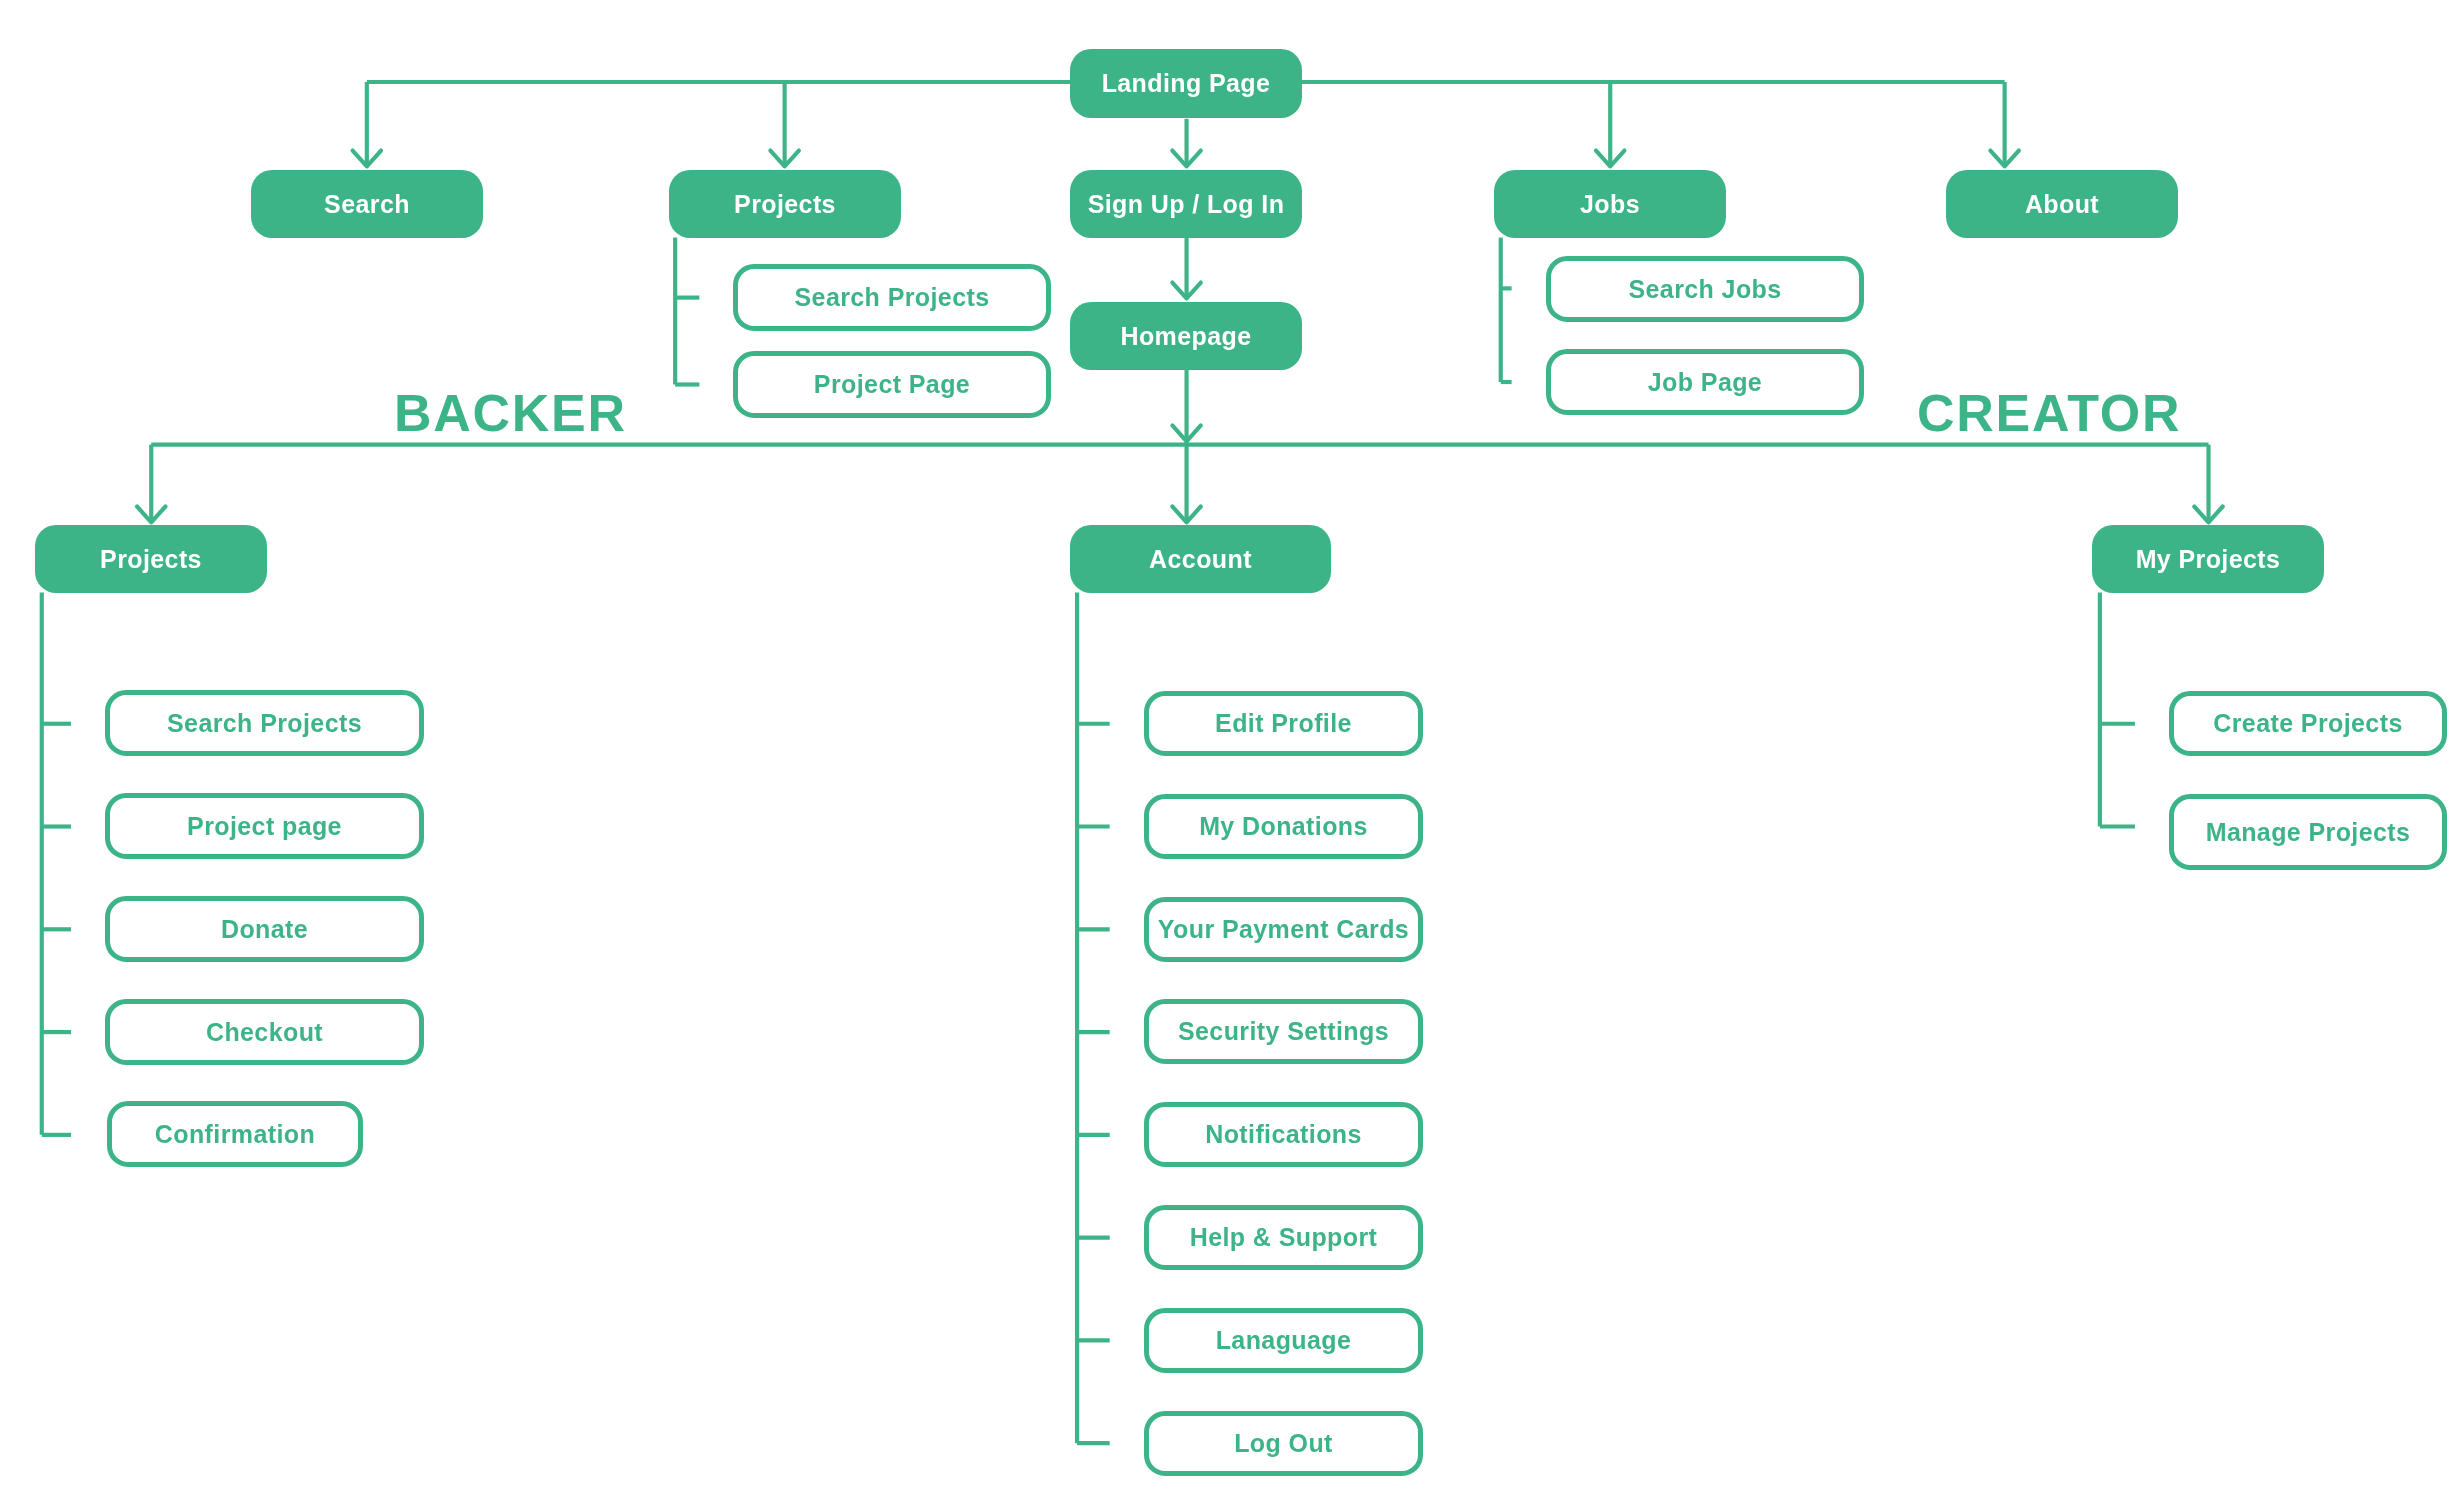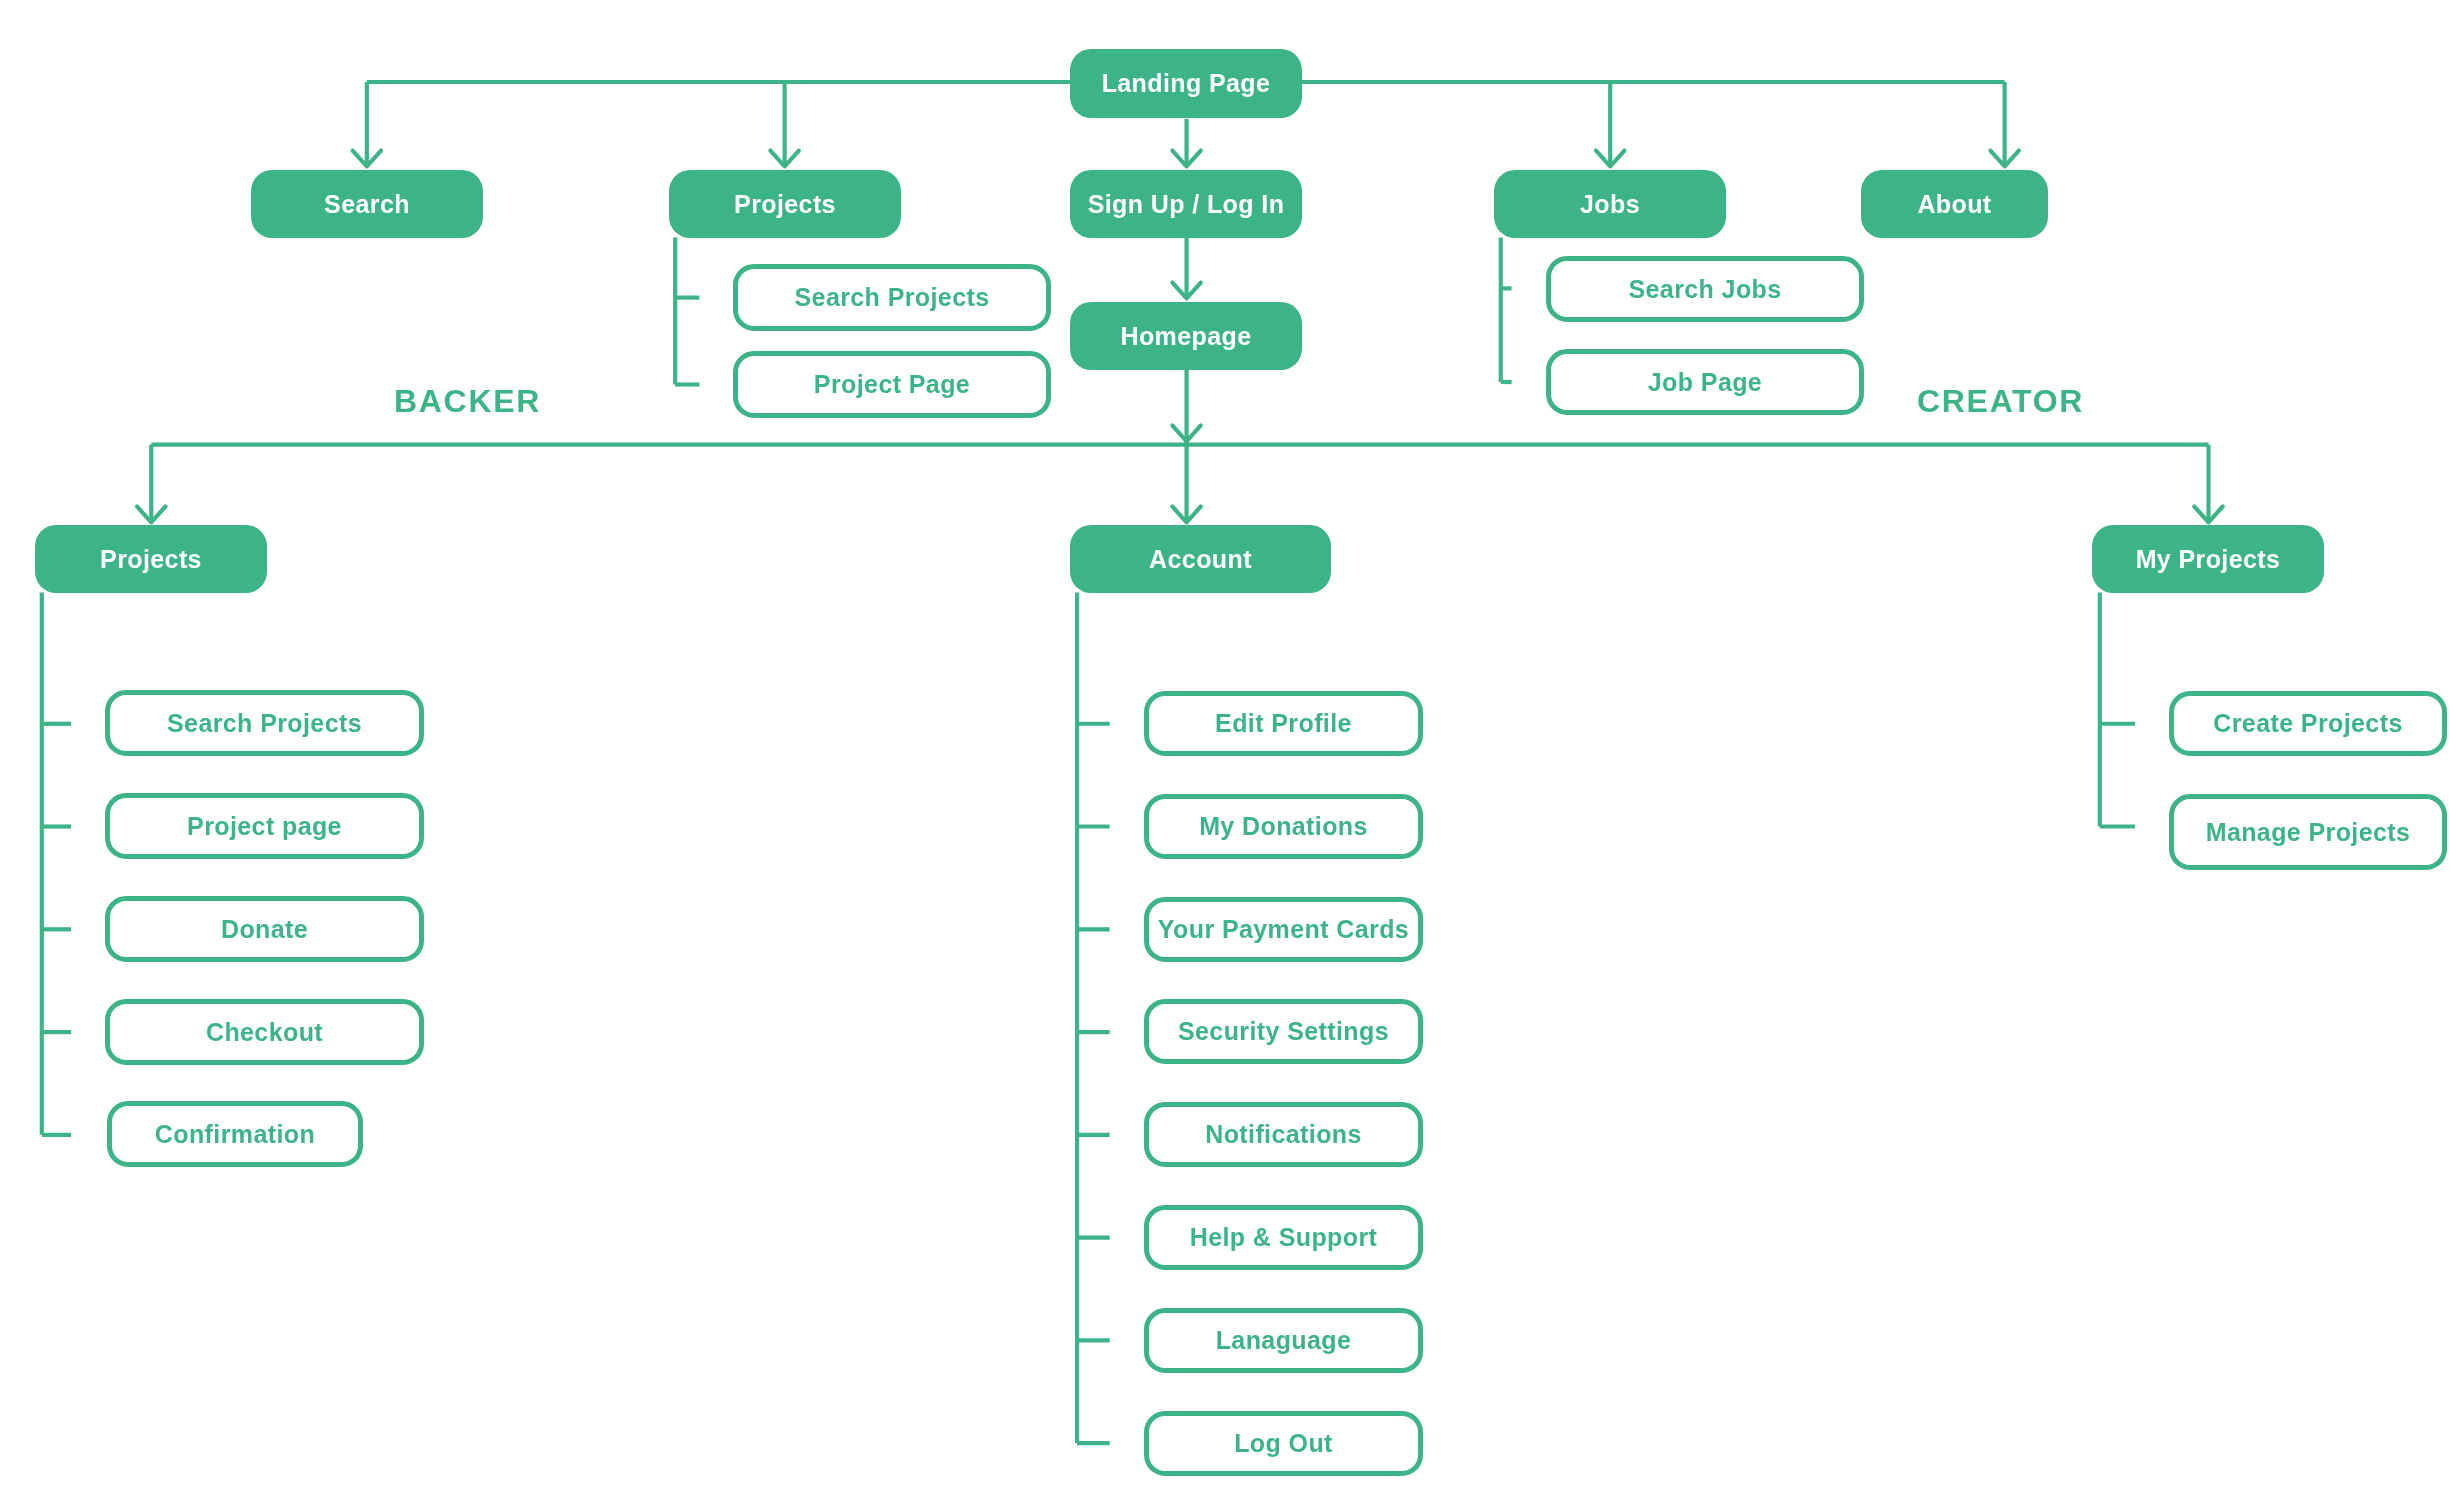--- a/index.html
+++ b/index.html
@@ -7,21 +7,21 @@
   body{width:2450px;height:1506px;position:relative;overflow:hidden;
        font-family:"Liberation Sans", sans-serif;}
   .canvas{position:absolute;inset:0;padding-left:47px;}
   svg.wires{position:absolute;left:0;top:0;z-index:0;}
   .node{position:absolute;z-index:2;display:flex;align-items:center;justify-content:center;
         box-sizing:border-box;border-radius:21px;font-weight:700;font-size:25px;
         letter-spacing:0.4px;text-align:center;}
   .nf{background:var(--green);color:var(--white);}
   .no{background:#fff;border:5px solid var(--green);color:var(--green);margin-left:34px;}
   .role-label{position:absolute;z-index:2;color:var(--green);font-weight:800;
-        font-size:32px;letter-spacing:1.7px;}
+        font-size:52px;letter-spacing:1.7px;}
 </style>
 </head>
 <body>
 
 <div class="canvas">
 
   <svg class="wires" width="2450" height="1506" viewBox="0 0 2932 1802" fill="none" stroke="#3DB488" stroke-width="5">
 
     <path d="M439 98 H2399"></path>
     <path d="M439 98 V197"></path>
@@ -90,21 +90,21 @@
   </div>
   <div class="node nf" style="left:669px;top:170px;width:232px;height:68px">
     <span>Projects</span>
   </div>
   <div class="node nf" style="left:1070px;top:170px;width:232px;height:68px">
     <span>Sign Up / Log In</span>
   </div>
   <div class="node nf" style="left:1494px;top:170px;width:232px;height:68px">
     <span>Jobs</span>
   </div>
-  <div class="node nf" style="left:1861px;top:170px;width:187px;height:68px">
+  <div class="node nf" style="left:1946px;top:170px;width:232px;height:68px">
     <span>About</span>
   </div>
 
   <div class="node no" style="left:699px;top:264px;width:318px;height:67px">
     <span>Search Projects</span>
   </div>
   <div class="node no" style="left:699px;top:351px;width:318px;height:67px">
     <span>Project Page</span>
   </div>
 

